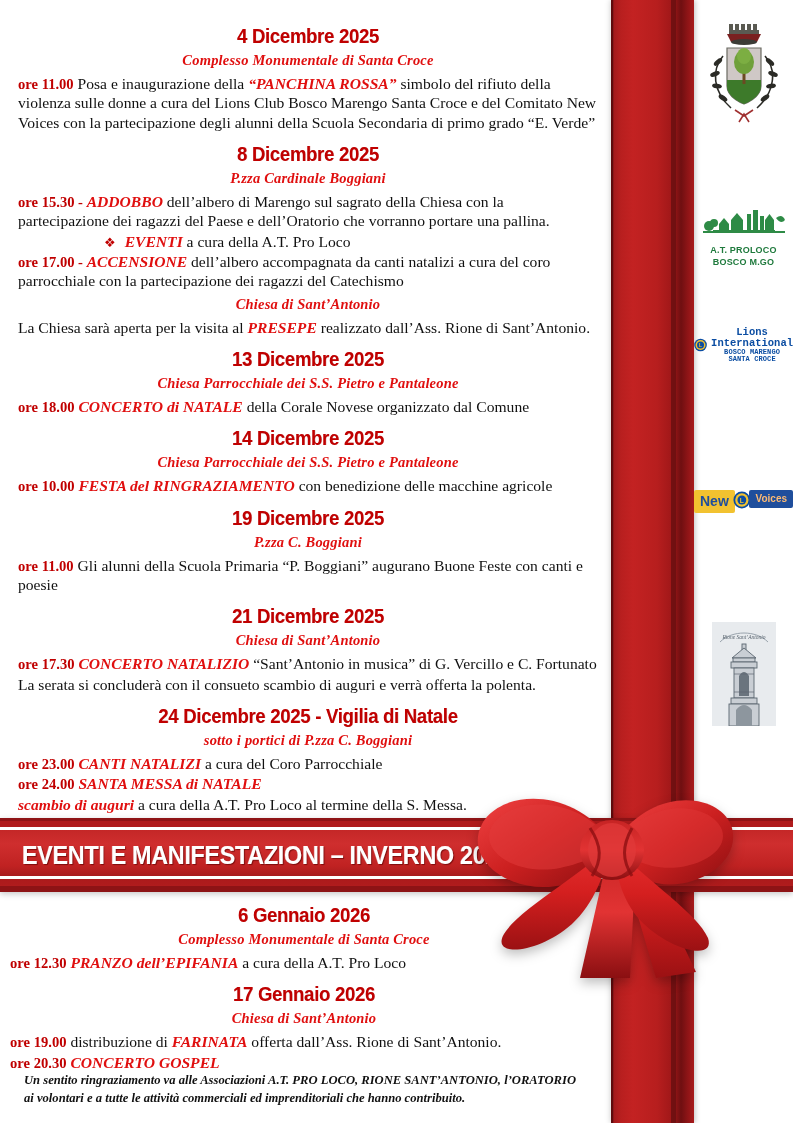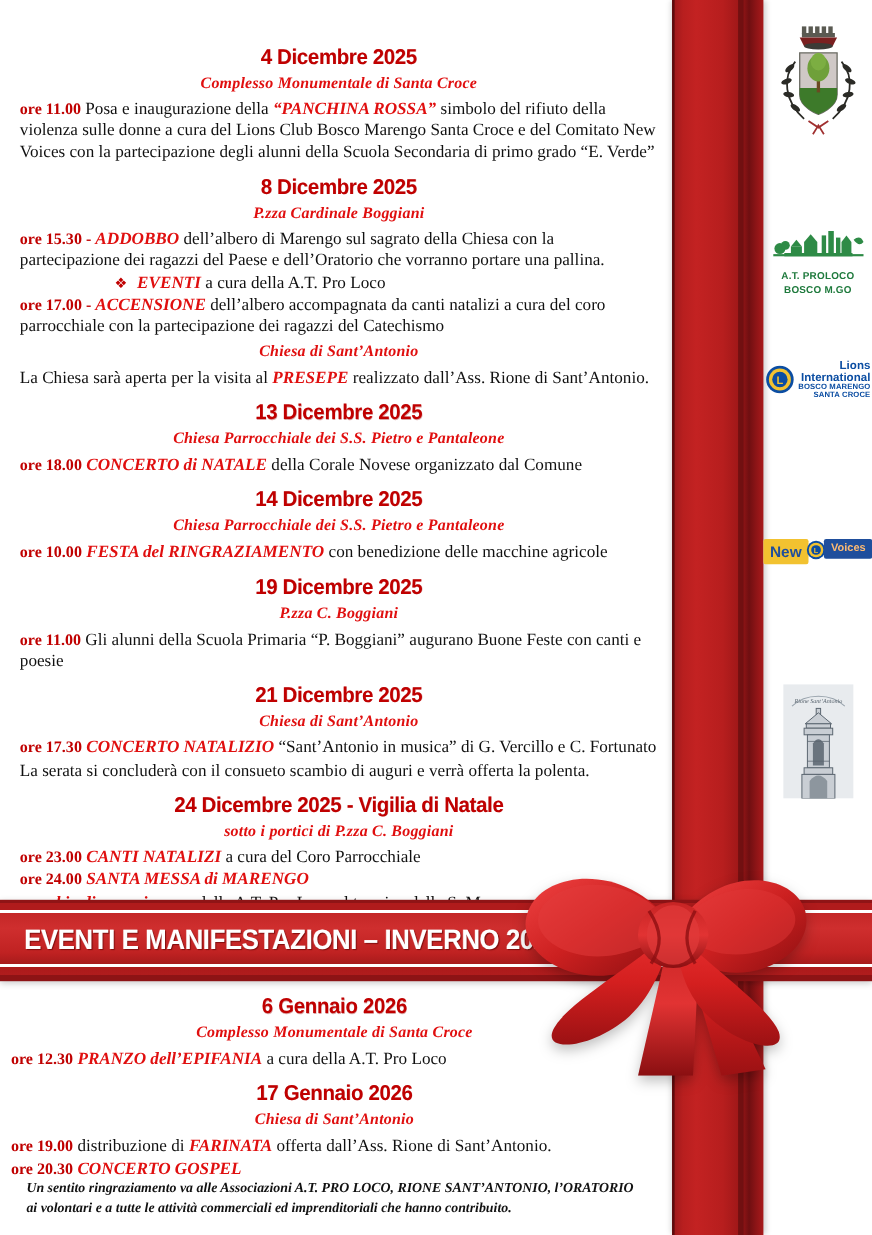--- a/index.html
+++ b/index.html
@@ -66,21 +66,21 @@
     text-shadow: 1px 1px 1px rgba(90,0,0,.65), -0.5px -0.5px 0 rgba(255,255,255,.35);
     white-space: nowrap;
   }
 
   
   .bow { position:absolute; left:460px; top:728px; width:280px; height:250px; z-index:4;
          filter: drop-shadow(0 5px 6px rgba(0,0,0,.25)); }
 
   
   .content {
-    position: absolute; left: 0; top: 16px; width: 612px; height: 948px;
+    position: absolute; left: 0; top: 0; width: 612px; height: 948px;
     padding: 14px 14px 0 18px; z-index: 1;
   }
   .evt { margin-bottom: 2px; }
   .date {
     text-align:center; color:#c00000;
     font-family:"Liberation Sans", sans-serif; font-weight:bold;
     font-size:19.5px; letter-spacing:-0.3px;
     transform: scaleX(0.95); 
     margin: 11px 0 4px 0;
     text-shadow: 0.4px 0.4px 0 rgba(150,0,0,.35);
@@ -105,21 +105,21 @@
     font-size:12.6px; color:#111; line-height:1.42;
   }
 
   
   .logos { position:absolute; left:694px; top:0; width:99px; height:1123px; z-index:5; }
   .logo { position:absolute; left:0; width:99px; text-align:center; }
 
   .pl-text { font-family:"Liberation Sans", sans-serif; font-weight:bold;
              font-size:9px; color:#1f7a3d; line-height:1.35; letter-spacing:.2px; }
   .lions-wrap { display:flex; align-items:center; justify-content:center; gap:4px; }
-  .lions-txt { text-align:right; font-family:Liberation Sans, sans-serif; line-height:1.05; }
+  .lions-txt { text-align:center; font-family:Liberation Mono, monospace; line-height:1.05; }
   .lions-txt .b { color:#0b4da2; font-weight:bold; font-size:10.5px; display:block; }
   .lions-txt .s { color:#0b4da2; font-weight:bold; font-size:7px; display:block; letter-spacing:.1px; }
   .nv { display:flex; align-items:flex-start; justify-content:center; }
   .nv-new { background:#f2c230; color:#1f4e9c; font-family:"Liberation Sans",sans-serif;
             font-weight:bold; font-size:14px; padding:3px 6px 4px 6px; border-radius:2px; }
   .nv-voices { background:#1f4e9c; color:#fdba74; font-family:"Liberation Sans",sans-serif;
             font-weight:bold; font-size:10px; padding:3px 6px 4px 7px; border-radius:2px; }
 </style>
 </head>
 <body>
@@ -191,21 +191,21 @@
       </div>
     </div>
 
     <div class="evt">
       <div class="date">24 Dicembre 2025 - Vigilia di Natale</div>
       <div class="venue">sotto i portici di P.zza C. Boggiani</div>
       <div class="line">
         <span class="hour">ore 23.00</span><span> </span><span class="hl">CANTI NATALIZI</span><span> a cura del Coro Parrocchiale</span>
       </div>
       <div class="line">
-        <span class="hour">ore 24.00</span><span> </span><span class="hl">SANTA MESSA di MARENGO</span>
+        <span class="hour">ore 24.00</span><span> </span><span class="hl">SANTA MESSA di NATALE</span>
       </div>
       <div class="line">
         <span class="hl">scambio di auguri</span><span> a cura della A.T. Pro Loco al termine della S. Messa.</span>
       </div>
     </div>
   </div>
 
   <div class="banner">
     <div class="banner-text">EVENTI E MANIFESTAZIONI – INVERNO 2025</div>
   </div>

